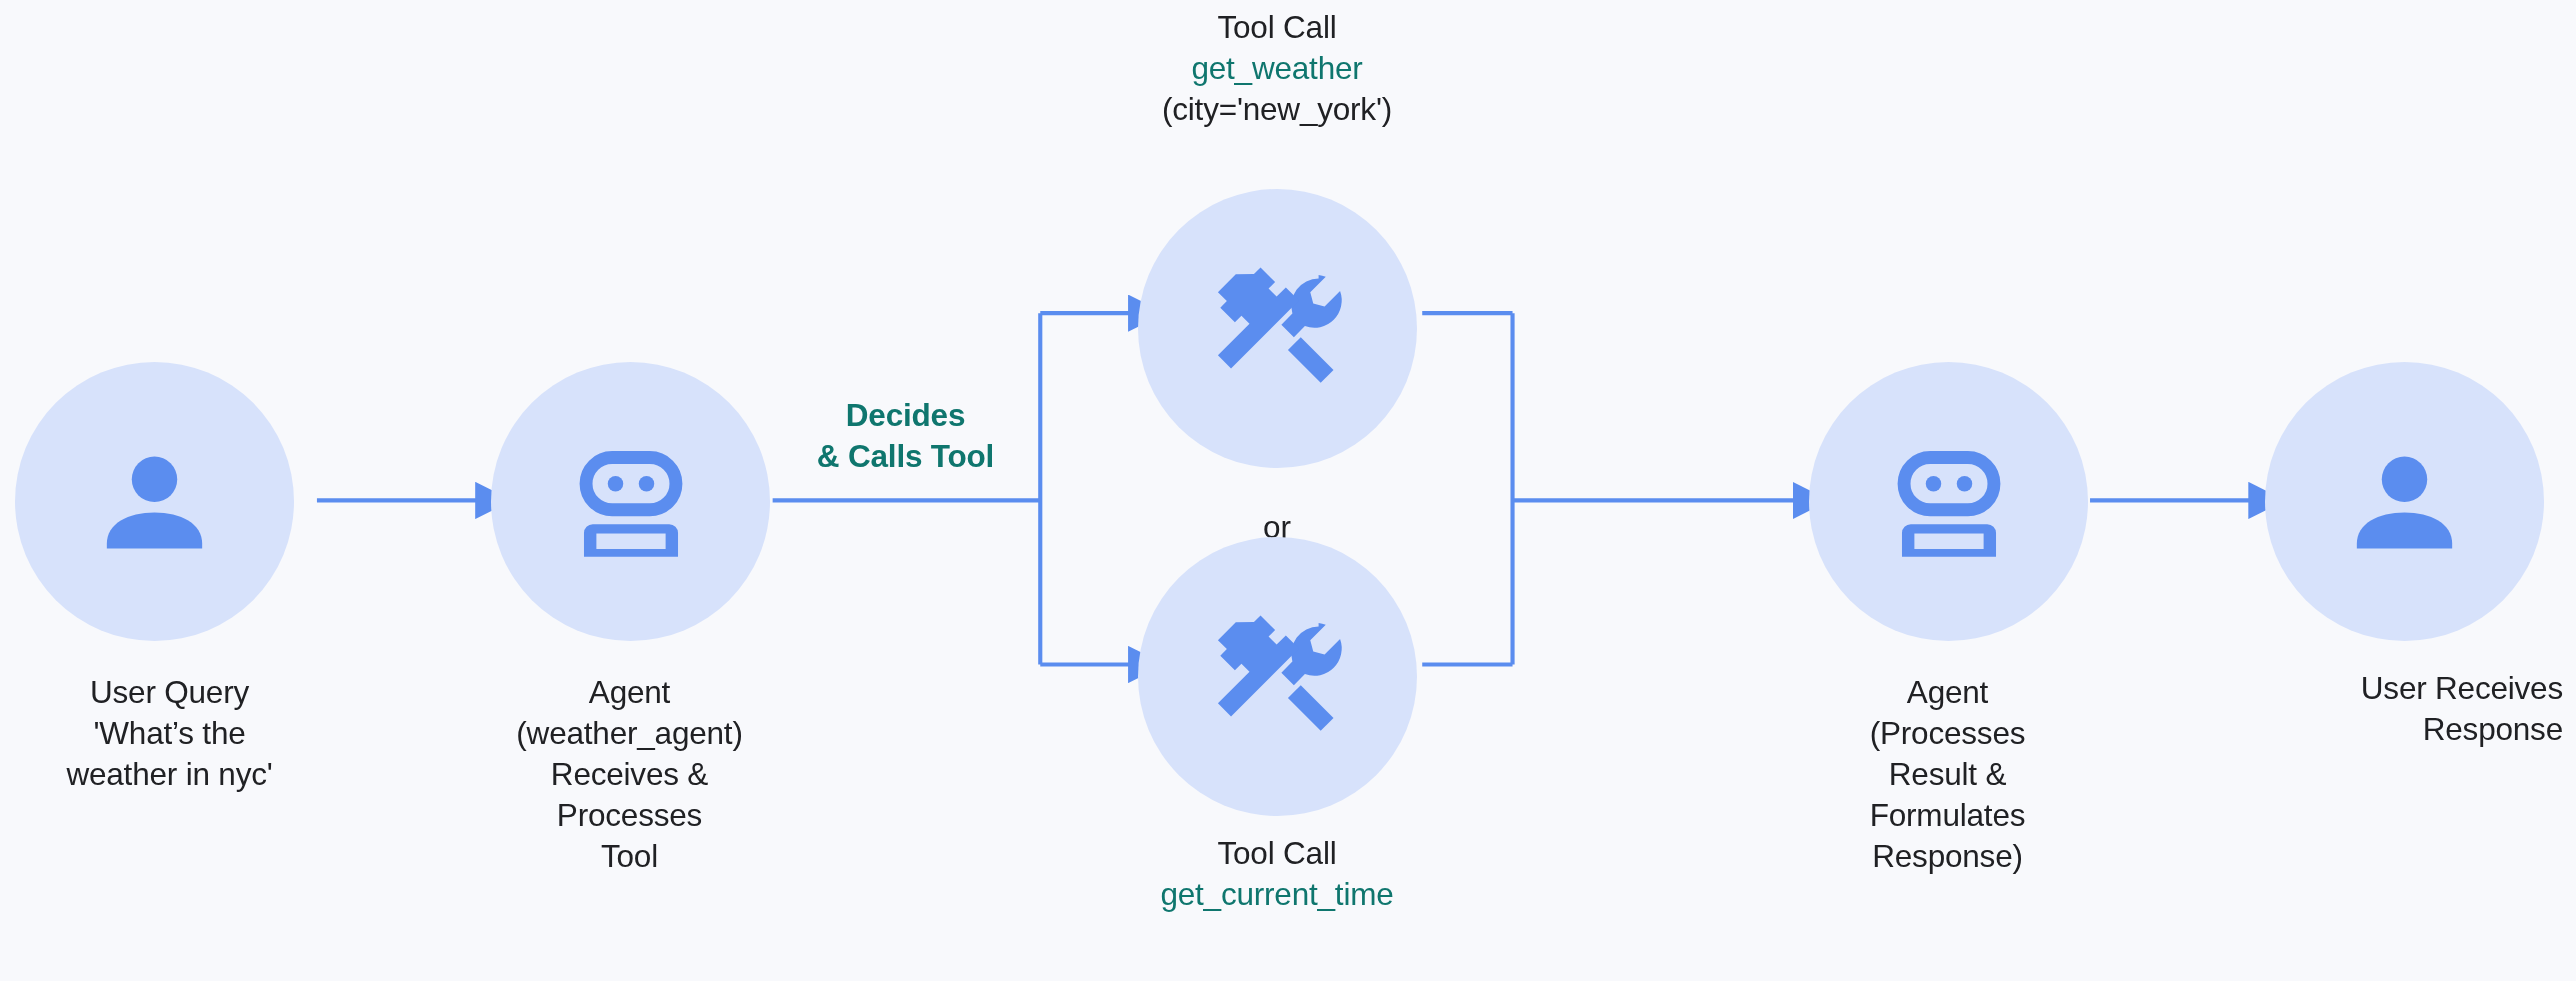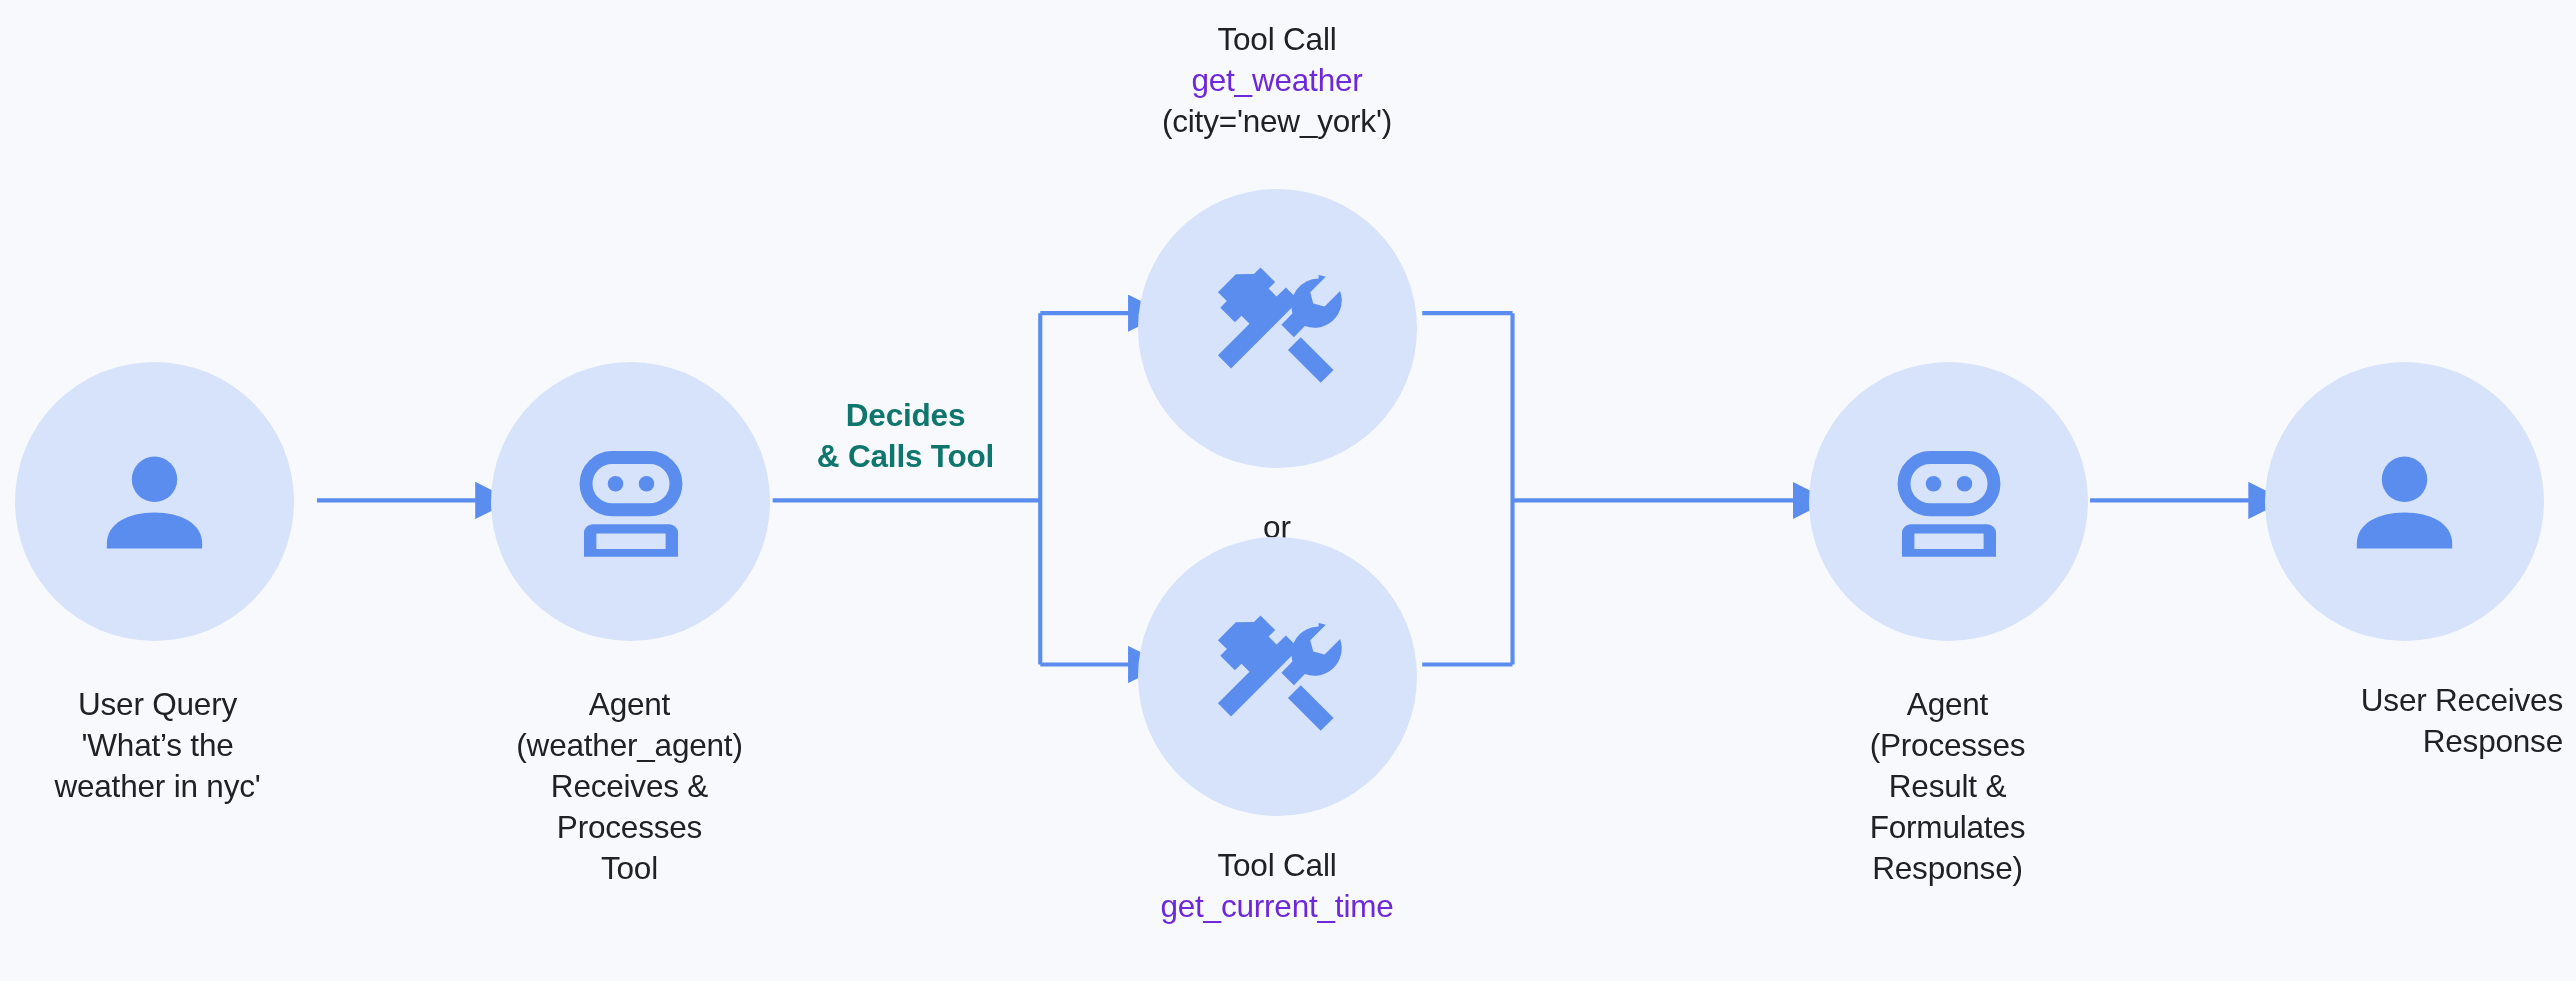--- a/index.html
+++ b/index.html
@@ -30,24 +30,23 @@
 
   
   .caption {
     position: absolute;
     text-align: center;
     color: #202124;
     font-size: 31.5px;
     line-height: 41px;
     white-space: pre-line;
     letter-spacing: -0.2px;
-    margin-top: 12px;
   }
   .caption .fn {
-    color: #6d28d9;
+    color: #0f766e;
   }
   .caption-blue {
     position: absolute;
     text-align: center;
     color: #0f766e;
     font-size: 31.5px;
     line-height: 41px;
     font-weight: bold;
     white-space: pre-line;
     letter-spacing: -0.2px;
@@ -104,21 +103,21 @@
   </svg>
 
   <div class="node" style="left:15px; top:362px; width:279px; height:279px;">
     <span>
       <svg width="133" height="133" viewBox="0 0 24 24" aria-hidden="true">
         <circle cx="12" cy="8" r="4.1" fill="#5b8def"></circle>
         <path d="M3.4 19.6c0-3.6 3.85-5.6 8.6-5.6s8.6 2 8.6 5.6v0.9H3.4z" fill="#5b8def"></path>
       </svg>
     </span>
   </div>
-  <div class="caption" style="left:0px; top:672px; width:315px;"><span>User Query</span><br><span>'What’s the</span><br><span>weather in nyc'</span></div>
+  <div class="caption" style="left:0px; top:672px; width:315px;padding-left:12px;"><span>User Query</span><br><span>'What’s the</span><br><span>weather in nyc'</span></div>
 
   <div class="node" style="left:491px; top:362px; width:279px; height:279px;">
     <span>
       <svg width="124" height="124" viewBox="0 0 24 24" aria-hidden="true">
         <rect x="3.3" y="3.4" width="17.4" height="10.1" rx="5.05" fill="none" stroke="#5b8def" stroke-width="2.5"></rect>
         <circle cx="9" cy="8.45" r="1.5" fill="#5b8def"></circle>
         <circle cx="15" cy="8.45" r="1.5" fill="#5b8def"></circle>
         <path d="M4.6 16.3h14.8a1.7 1.7 0 0 1 1.7 1.7v4.6H2.9V18a1.7 1.7 0 0 1 1.7-1.7z" fill="#5b8def"></path>
         <rect x="5.3" y="18.1" width="13.4" height="3.0" fill="#d7e2fb"></rect>
       </svg>

